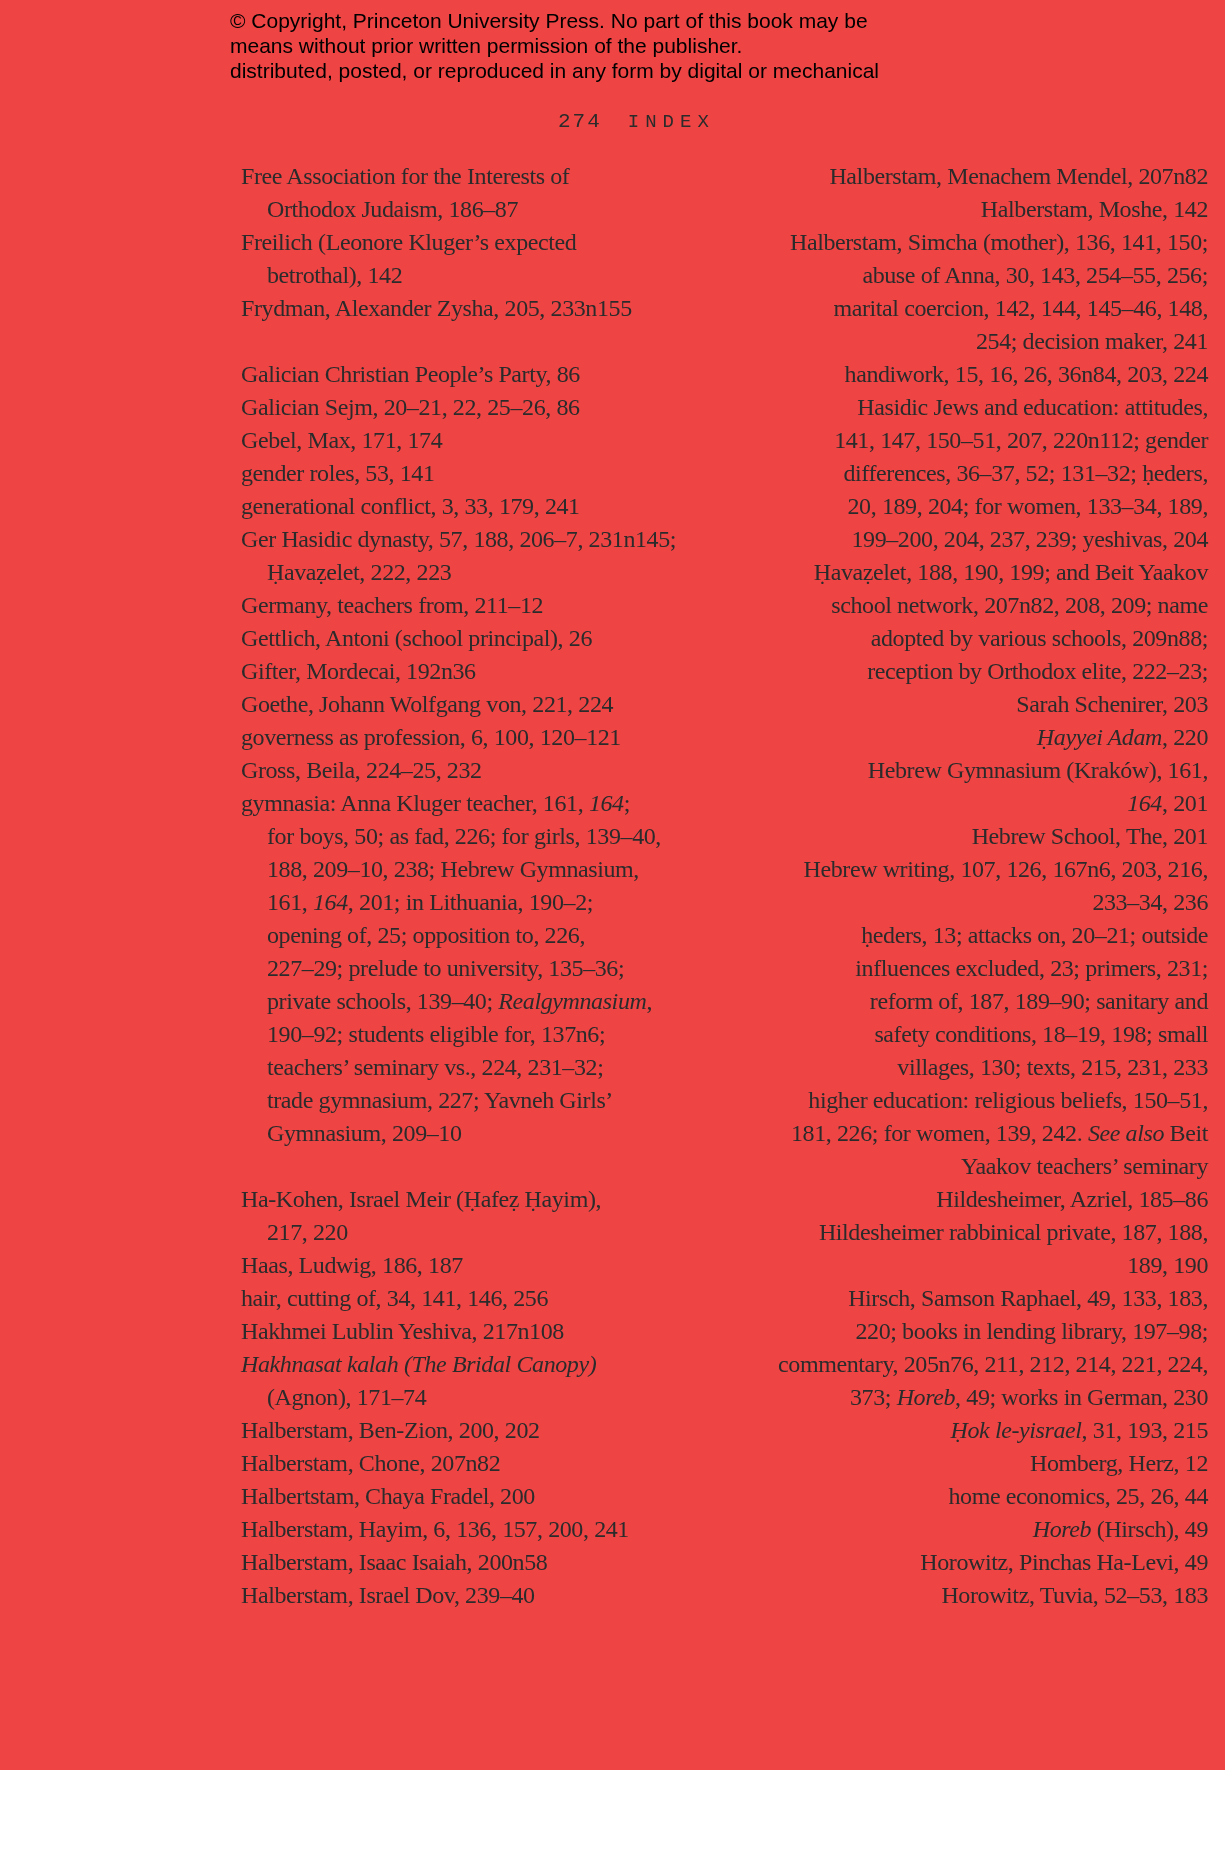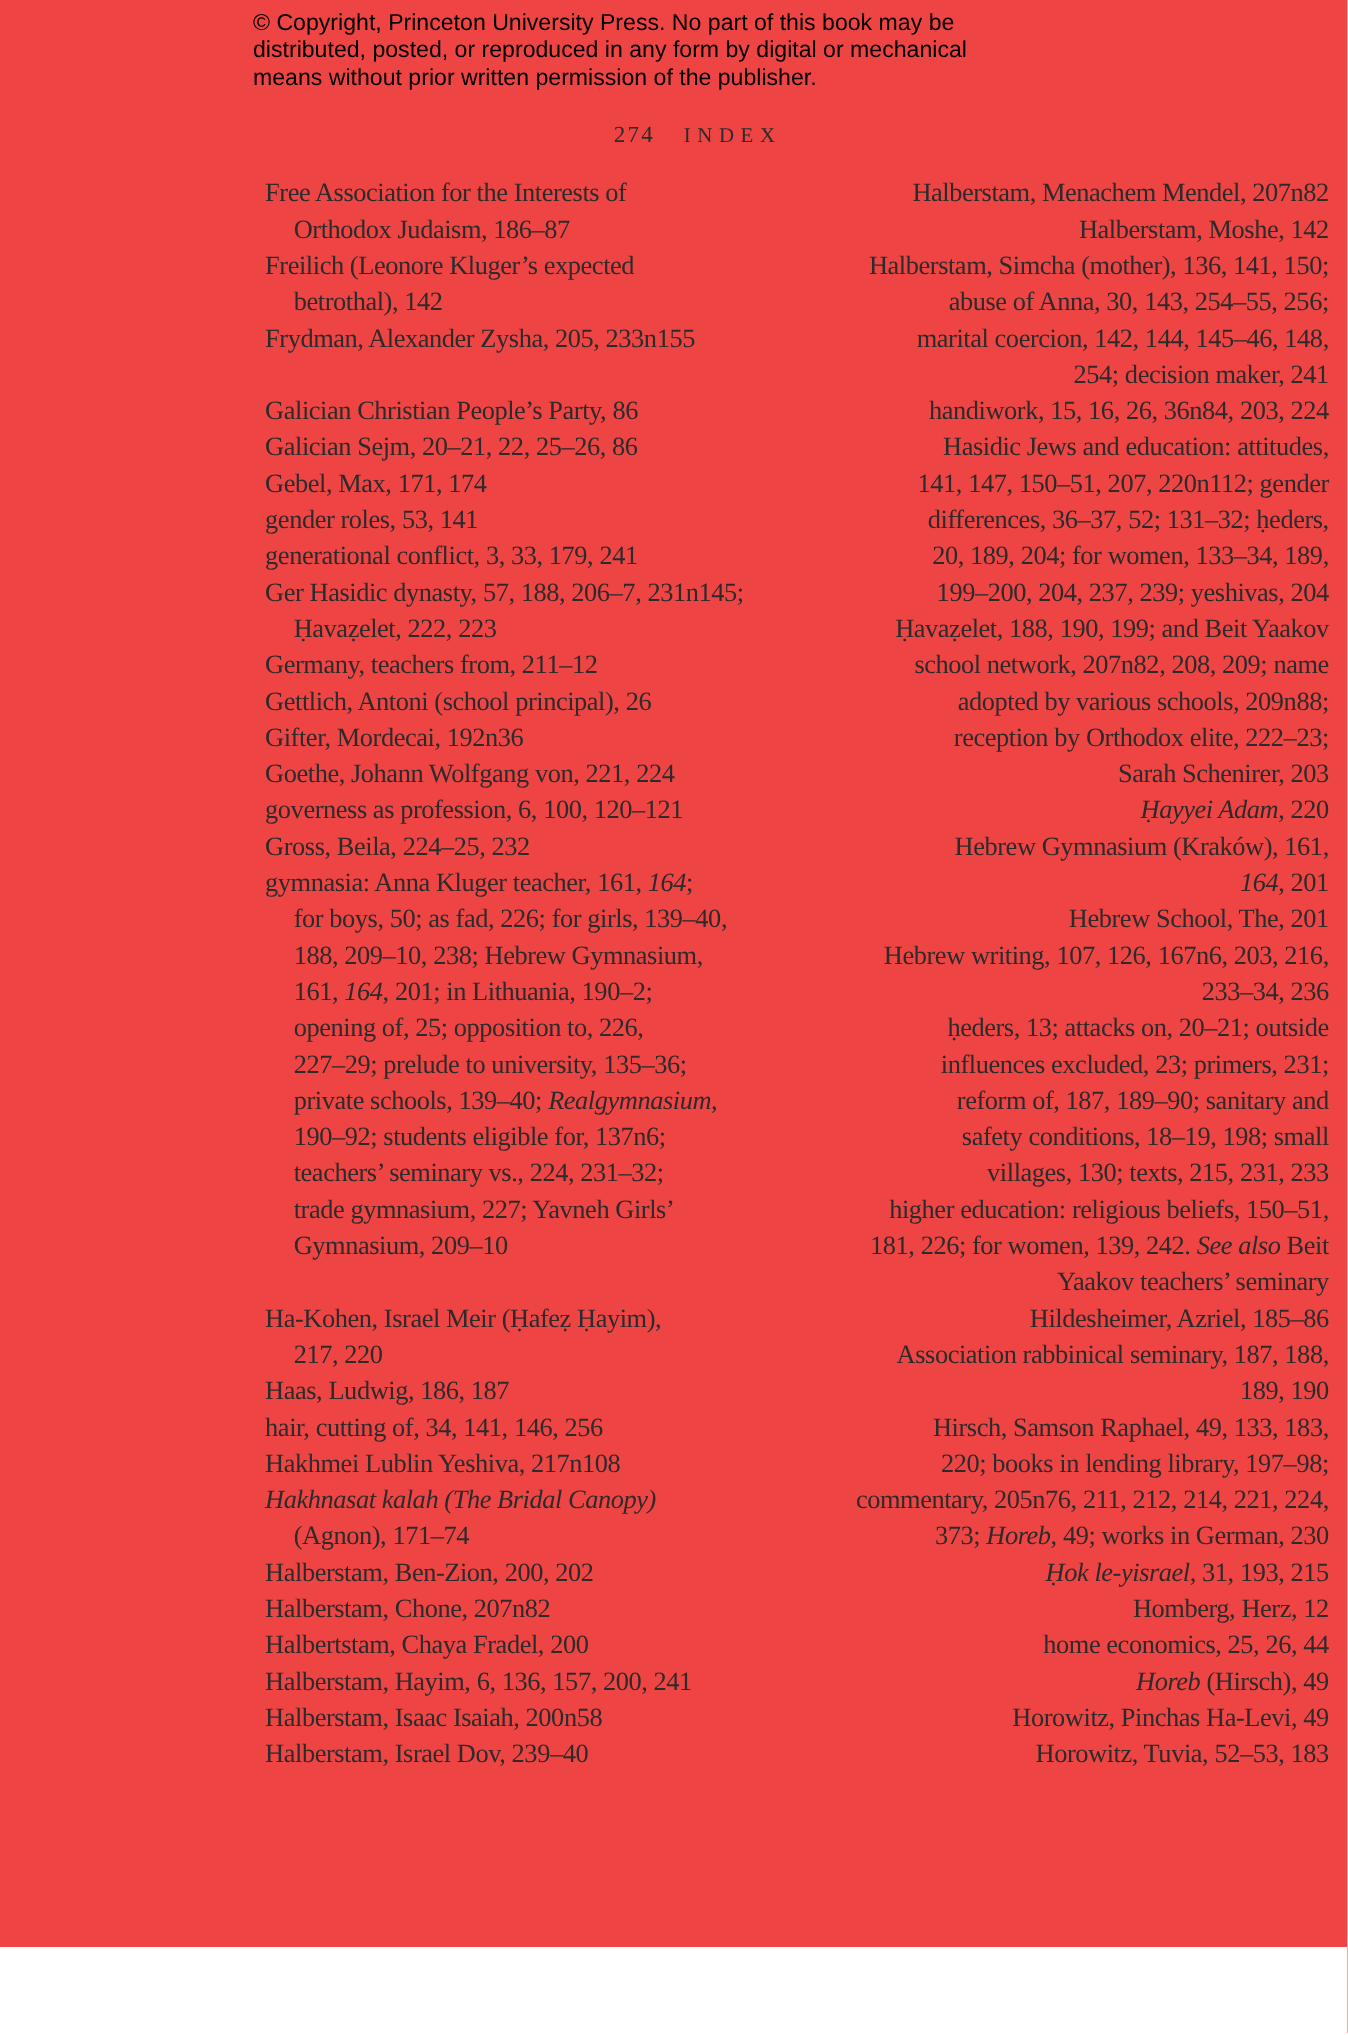--- a/index.html
+++ b/index.html
@@ -25,21 +25,21 @@
     color: #000000;
   }
   .copyright div { white-space: nowrap; }
   .running-head {
     position: absolute;
     left: 558px;
     top: 110px;
     display: flex;
     align-items: baseline;
     gap: 26px;
-    font-family: Liberation Serif, serif;
+    font-family: Liberation Mono, monospace;
     color: #2b2b2b;
   }
   .folio {
     font-size: 21px;
     letter-spacing: 2px;
   }
   .head-title {
     font-size: 19px;
     letter-spacing: 6px;
   }
@@ -72,22 +72,22 @@
     color: #000000;
   }
 </style>
 </head>
 <body>
 
 <div class="page">
 
   <div class="copyright">
     <div>© Copyright, Princeton University Press. No part of this book may be</div>
+    <div>means without prior written permission of the publisher.</div>
     <div>distributed, posted, or reproduced in any form by digital or mechanical</div>
-    <div>means without prior written permission of the publisher.</div>
   </div>
 
   <div class="running-head">
     <span class="folio">274</span>
     <span class="head-title">INDEX</span>
   </div>
 
   <div class="col col-left" id="col-left">
       <div class="line entry"><span>Free Association for the Interests of</span></div>
       <div class="line runover"><span>Orthodox Judaism, 186–87</span></div>
@@ -160,21 +160,21 @@
       <div class="line runover"><span>233–34, 236</span></div>
       <div class="line entry"><span>ḥeders, 13; attacks on, 20–21; outside</span></div>
       <div class="line runover"><span>influences excluded, 23; primers, 231;</span></div>
       <div class="line runover"><span>reform of, 187, 189–90; sanitary and</span></div>
       <div class="line runover"><span>safety conditions, 18–19, 198; small</span></div>
       <div class="line runover"><span>villages, 130; texts, 215, 231, 233</span></div>
       <div class="line entry"><span>higher education: religious beliefs, 150–51,</span></div>
       <div class="line runover"><span>181, 226; for women, 139, 242. </span><span class="it">See also</span><span> Beit</span></div>
       <div class="line runover"><span>Yaakov teachers’ seminary</span></div>
       <div class="line entry"><span>Hildesheimer, Azriel, 185–86</span></div>
-      <div class="line entry"><span>Association rabbinical seminary, 187, 188,</span></div>
+      <div class="line entry"><span>Hildesheimer rabbinical private, 187, 188,</span></div>
       <div class="line runover"><span>189, 190</span></div>
       <div class="line entry"><span>Hirsch, Samson Raphael, 49, 133, 183,</span></div>
       <div class="line runover"><span>220; books in lending library, 197–98;</span></div>
       <div class="line runover"><span>commentary, 205n76, 211, 212, 214, 221, 224,</span></div>
       <div class="line runover"><span>373; </span><span class="it">Horeb</span><span>, 49; works in German, 230</span></div>
       <div class="line entry"><span class="it">Ḥok le-yisrael</span><span>, 31, 193, 215</span></div>
       <div class="line entry"><span>Homberg, Herz, 12</span></div>
       <div class="line entry"><span>home economics, 25, 26, 44</span></div>
       <div class="line entry"><span class="it">Horeb</span><span> (Hirsch), 49</span></div>
       <div class="line entry"><span>Horowitz, Pinchas Ha-Levi, 49</span></div>

